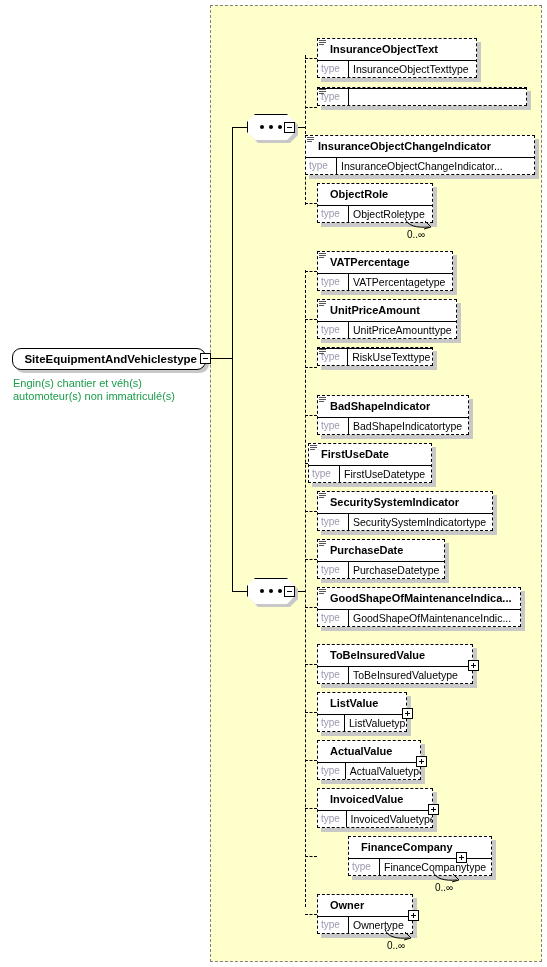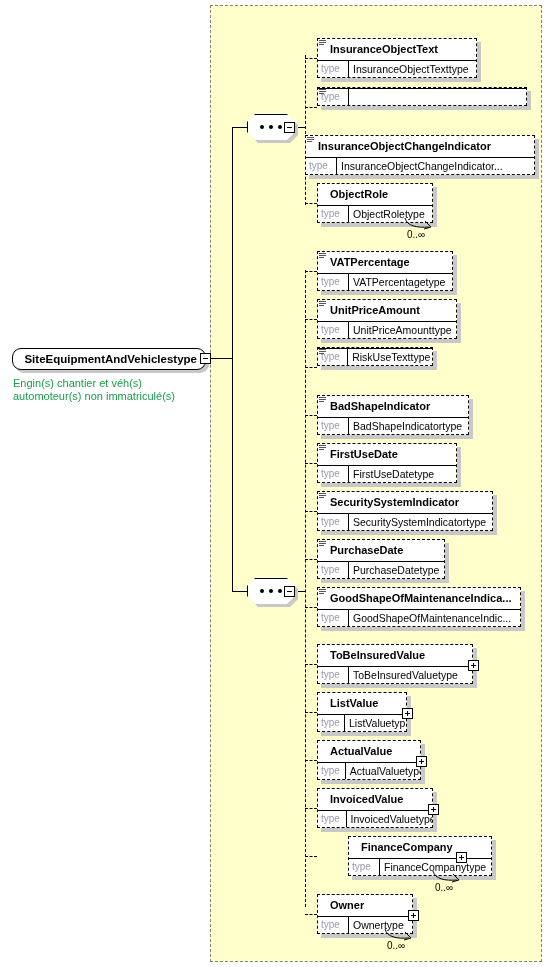--- a/index.html
+++ b/index.html
@@ -319,21 +319,21 @@
             <div class="tval">BadShapeIndicatortype</div>
           </div>
         </div>
         <div class="attr-mark">
           <i></i>
           <i></i>
           <i></i>
         </div>
       </div>
       <div class="hdash" style="left: 305px; top: 415px; width: 12px;"></div>
-      <div class="node" style="left: 317px; top: 443px; width: 140px;">
+      <div class="node" style="left: 308px; top: 443px; width: 124px;">
         <div class="shadow"></div>
         <div class="frame">
           <div class="name">FirstUseDate</div>
           <div class="typerow">
             <div class="tlabel">type</div>
             <div class="tval">FirstUseDatetype</div>
           </div>
         </div>
         <div class="attr-mark">
           <i></i>

